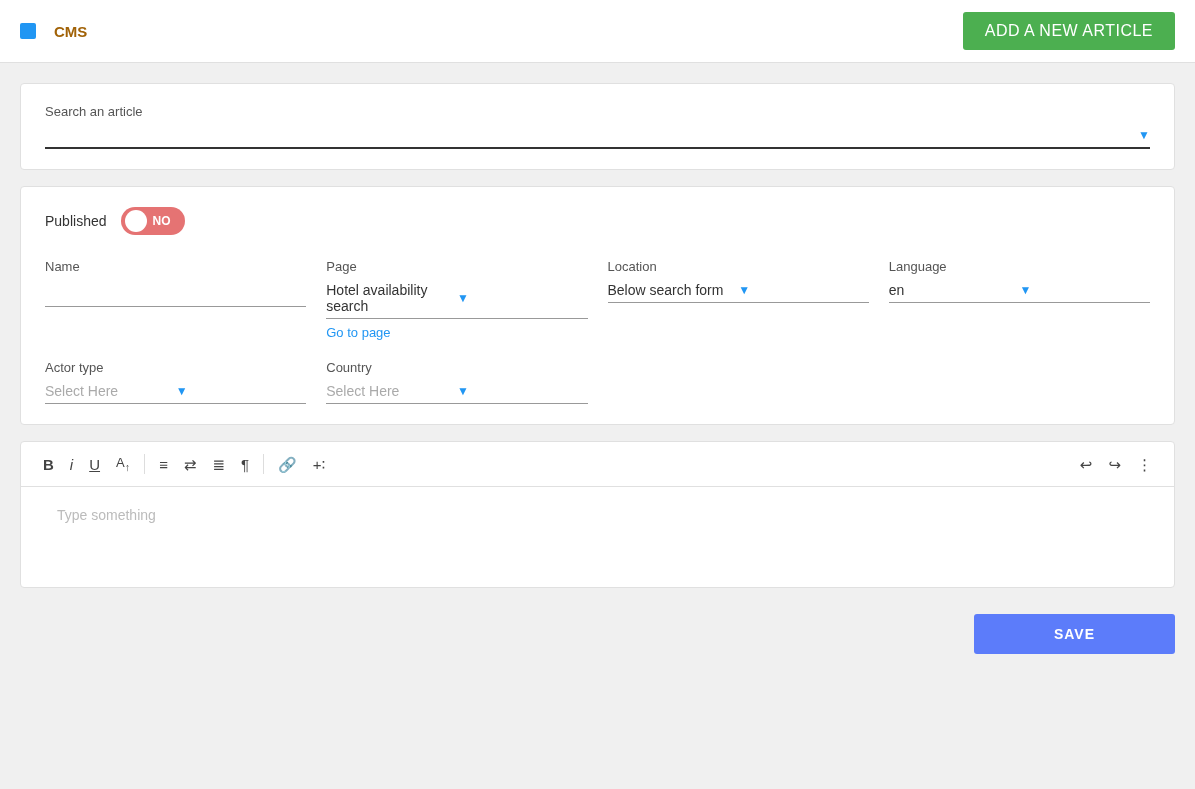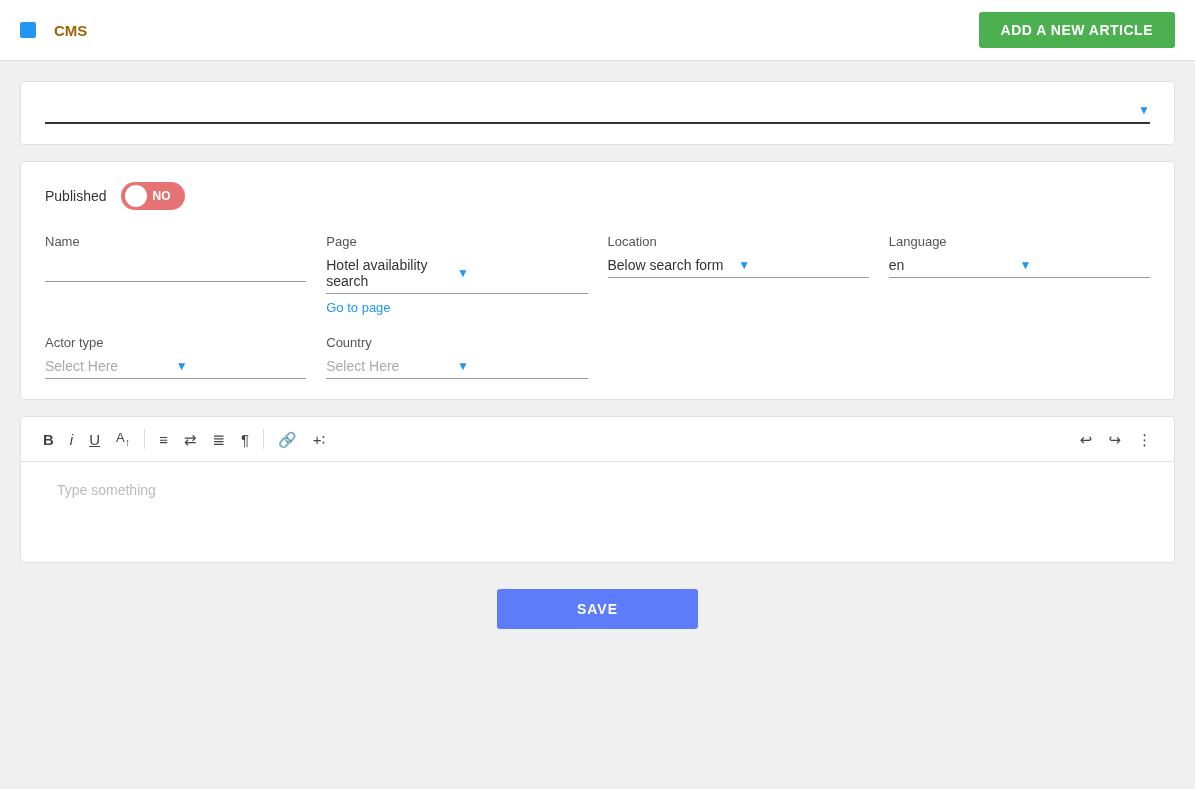--- a/index.html
+++ b/index.html
@@ -32,22 +32,22 @@
       width: 16px;
       height: 16px;
       background: #2196F3;
       border-radius: 2px;
     }
     .add-btn {
       background: #4CAF50;
       color: #fff;
       border: none;
       padding: 10px 22px;
-      font-size: 14px;
-      font-weight: bold;
+      font-size: 16px;
+      font-weight: normal;
       letter-spacing: 0.5px;
       cursor: pointer;
       border-radius: 3px;
     }
 
     
     .main {
       padding: 20px;
       max-width: 1195px;
     }
@@ -225,21 +225,21 @@
       padding: 8px 16px;
       text-align: right;
       font-size: 12px;
       color: #999;
       border-top: 1px solid #f0f0f0;
     }
 
     
     .save-section {
       display: flex;
-      justify-content: center;
+      justify-content: flex-end;
       padding: 10px 0 20px;
     }
     .save-btn {
       background: #5C7CFA;
       color: #fff;
       border: none;
       padding: 12px 80px;
       font-size: 14px;
       font-weight: bold;
       letter-spacing: 1px;
@@ -254,20 +254,21 @@
   <div class="logo">
     <div class="logo-icon"></div>
     <span>CMS</span>
   </div>
   <button class="add-btn">ADD A NEW ARTICLE</button>
 </div>
 
 <div class="main">
 
   <div class="card">
+    <div class="search-label">Search an article</div>
     <div class="search-row">
       <input class="search-input" type="text" placeholder="" style="">
       <span class="chevron-down">▼</span>
     </div>
   </div>
 
   <div class="card">
 
     <div class="published-row">
       <span class="published-label">Published</span>

